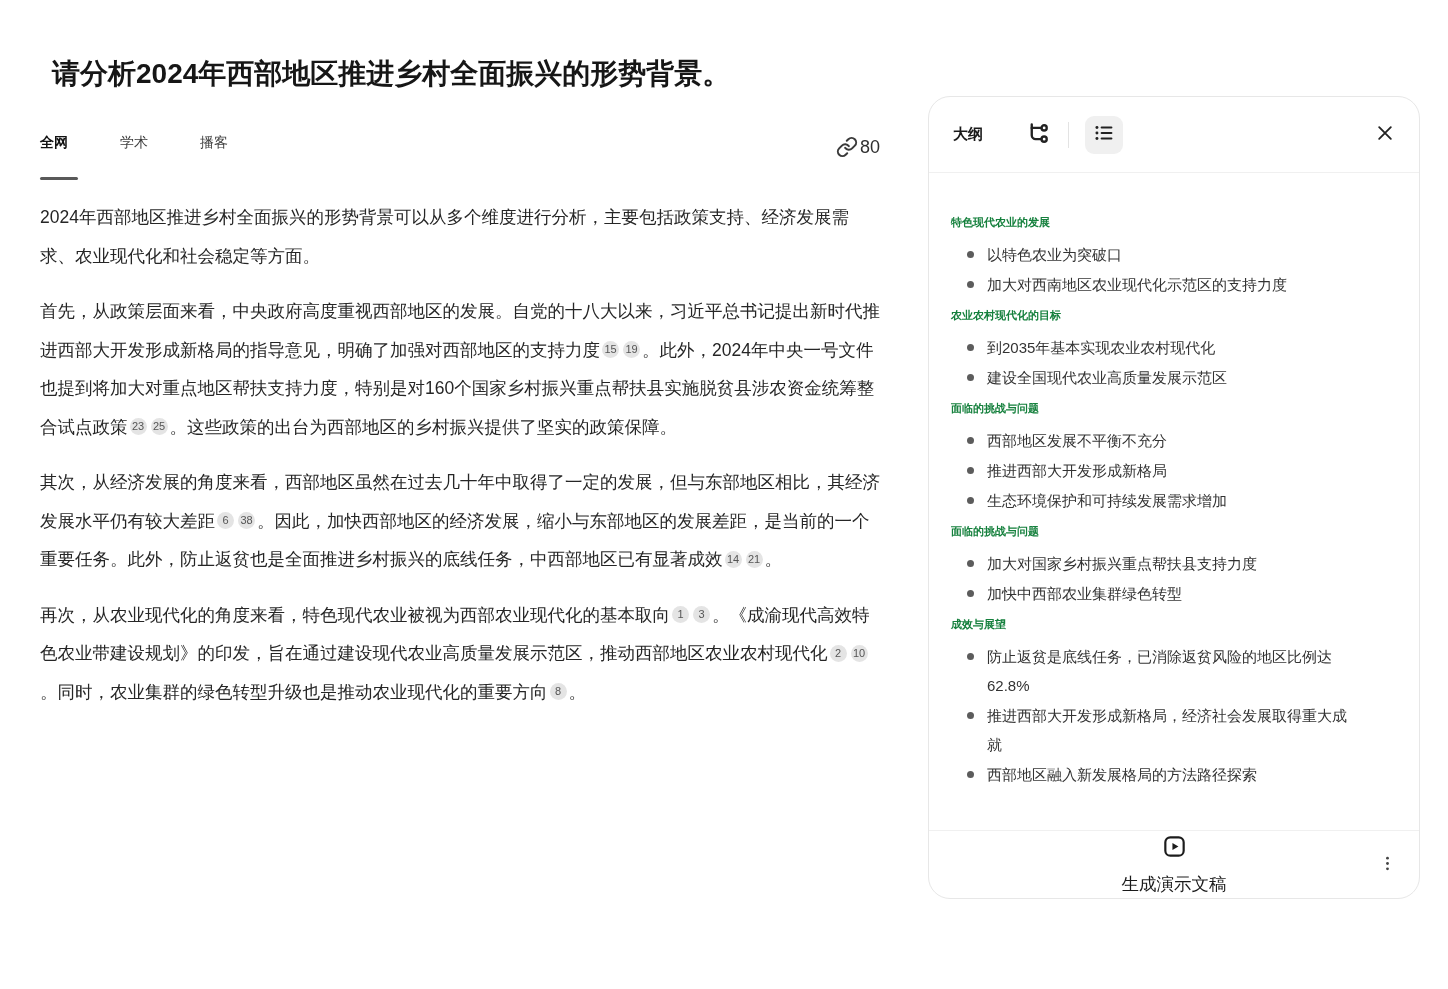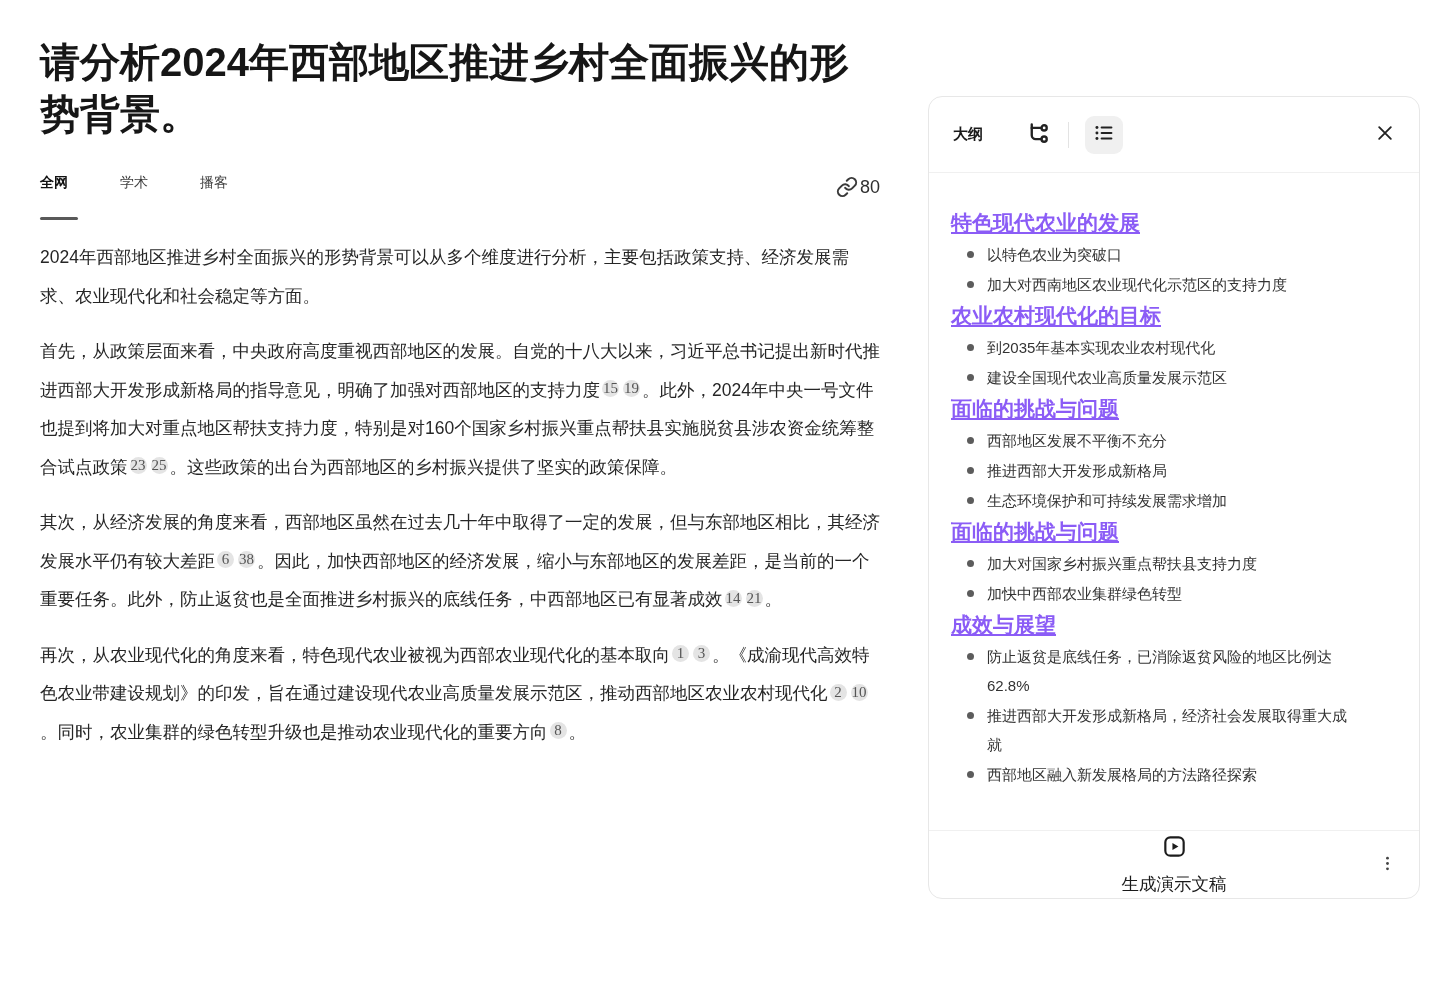--- a/index.html
+++ b/index.html
@@ -5,61 +5,61 @@
   html,body{margin:0;padding:0;}
   body{
     width:1448px;height:989px;position:relative;overflow:hidden;
     background:#ffffff;
     font-family:"Liberation Sans", sans-serif;
     -webkit-font-smoothing:antialiased;
   }
   
   .main{position:absolute;left:40px;top:36px;width:840px;}
   .q-title{
-    margin:0;font-size:40px;line-height:52px;font-weight:700;color:#161616;
+    margin:12px;font-size:28px;line-height:52px;font-weight:700;color:#161616;
     letter-spacing:0px;
   }
   .toprow{display:flex;align-items:flex-start;justify-content:space-between;margin-top:34px;height:48px;}
   .tabs{display:flex;gap:52px;}
   .tab{position:relative;font-size:14px;color:#3d3d3d;height:46px;cursor:pointer;}
   .tab.active{font-weight:700;color:#111;}
   .tab.active::after{
     content:"";position:absolute;left:0;bottom:0;width:38px;height:3px;
     background:#595959;border-radius:2px;
   }
   .refcount{display:flex;align-items:center;gap:2px;color:#2f2f2f;font-size:18px;cursor:pointer;margin-top:2px;}
   .refcount svg{display:block;color:#3a3a3a;}
   .paras{margin-top:16px;}
   .para{margin:0 0 17px;font-size:17.5px;line-height:38.5px;color:#262626;}
   .cite{
     display:inline-block;width:17px;height:17px;line-height:17px;border-radius:50%;
-    background:#e4e4e4;color:#555555;font-size:15px;text-align:center;
-    margin:0 2px;vertical-align:2.5px;cursor:pointer;user-select:none;font-family:Liberation Serif, serif;
+    background:#e4e4e4;color:#555555;font-size:11px;text-align:center;
+    margin:0 2px;vertical-align:2.5px;cursor:pointer;user-select:none;
   }
   
   .panel{
     position:absolute;left:928px;top:96px;width:492px;height:803px;
-    border:1px solid #e7e7e7;border-radius:14px;background:#fff;
+    border:1px solid #e7e7e7;border-radius:22px;background:#fff;
     box-sizing:border-box;display:flex;flex-direction:column;
   }
   .phead{
     flex:0 0 75px;border-bottom:1px solid #f0f0f0;
     display:flex;align-items:center;padding:0 24px;
   }
   .ptitle{font-size:15px;font-weight:700;color:#1a1a1a;}
   .icon-btn{
     background:none;border:none;padding:0;margin:0;cursor:pointer;color:#222;
     display:flex;align-items:center;justify-content:center;
   }
   .tree-btn{margin-left:42px;}
   .vdiv{width:1px;height:26px;background:#e3e3e3;margin:0 16px;}
   .list-btn{width:38px;height:38px;background:#f0f0f0;border-radius:9px;}
   .close-btn{margin-left:auto;}
   .pbody{flex:1 1 auto;padding:33px 22px 0;overflow:hidden;}
-  .o-head{font-size:21px;font-weight:700;color:#8b5cf6;line-height:29px;padding:2px 0;text-decoration:underline;}
+  .o-head{font-size:11px;font-weight:700;color:#15803d;line-height:29px;padding:2px 0;}
   .o-item{display:flex;padding:0.5px 46px 0.5px 16px;}
   .o-dot{flex:0 0 7px;width:7px;height:7px;border-radius:50%;background:#5c5c5c;margin:11px 13px 0 0;}
   .o-text{font-size:15px;line-height:29px;color:#333333;}
   .pfoot{
     flex:0 0 67px;border-top:1px solid #f0f0f0;position:relative;
     display:flex;align-items:center;justify-content:center;
   }
   .gen-btn{
     background:none;border:none;cursor:pointer;display:flex;align-items:center;gap:13px;
     font-family:inherit;font-size:17.5px;color:#1a1a1a;flex-direction:column;

